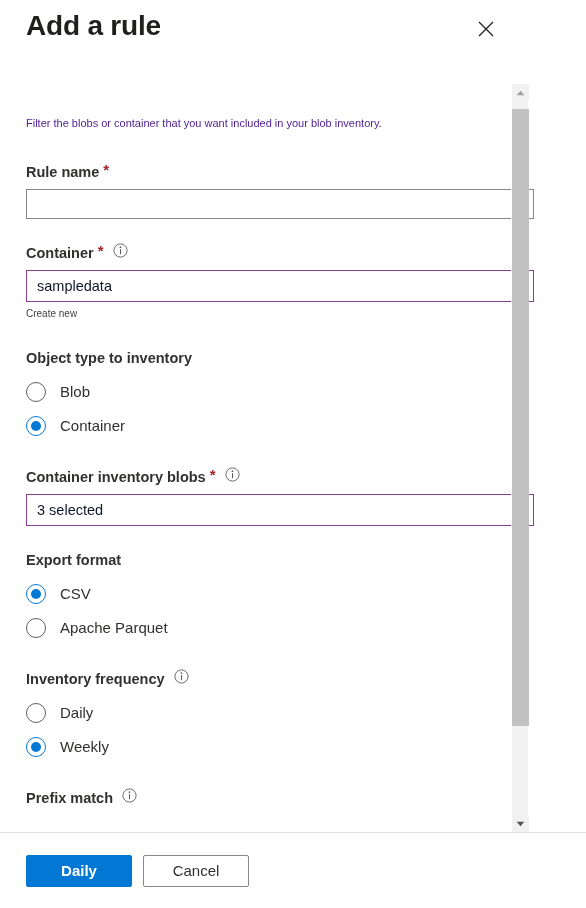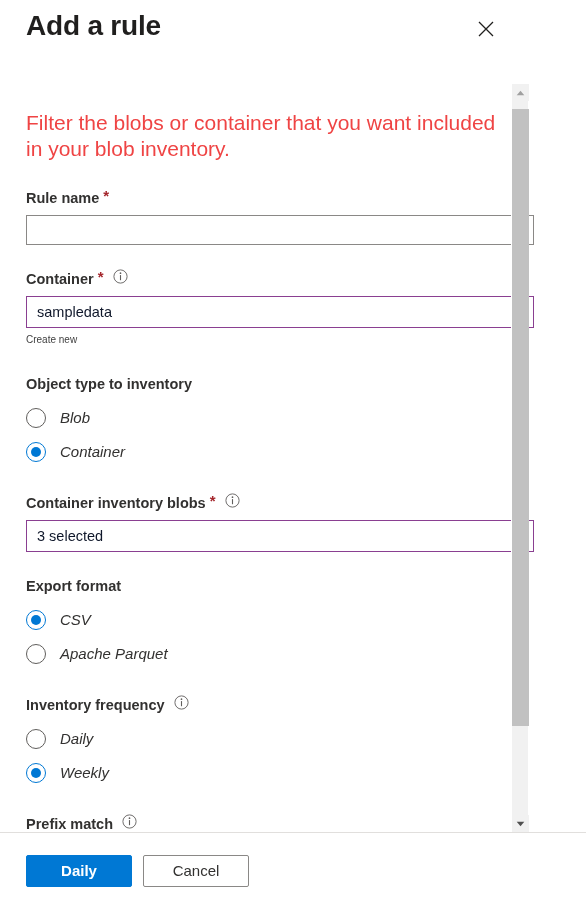--- a/index.html
+++ b/index.html
@@ -69,23 +69,23 @@
     left: 0;
     top: 0;
     width: 556px;
     padding: 0 0 0 0;
     box-sizing: border-box;
   }
 
   .intro-text {
     margin: 0;
     padding: 26px 48px 0 26px;
-    font-size: 21px;
+    font-size: 11px;
     line-height: 26px;
-    color: #ef4444;
+    color: #4c1d95;
   }
 
   .field-block { padding: 0 26px; }
   .field-block.gap-lg { margin-top: 26px; }
   .field-block.gap-md { margin-top: 24px; }
 
   .field-label {
     display: flex;
     align-items: flex-start;
     font-size: 14.5px;
@@ -197,21 +197,20 @@
     margin-left: -5px;
     margin-top: -5px;
     border-radius: 50%;
     background: #0078d4;
   }
   .radio-label {
     margin-left: 14px;
     font-size: 15px;
     color: #323130;
     line-height: 20px;
-    font-style: italic;
   }
 
   
   .scrollbar {
     position: absolute;
     right: 0;
     top: 84px;
     width: 17px;
     height: 748px;
     background: #f1f1f1;

